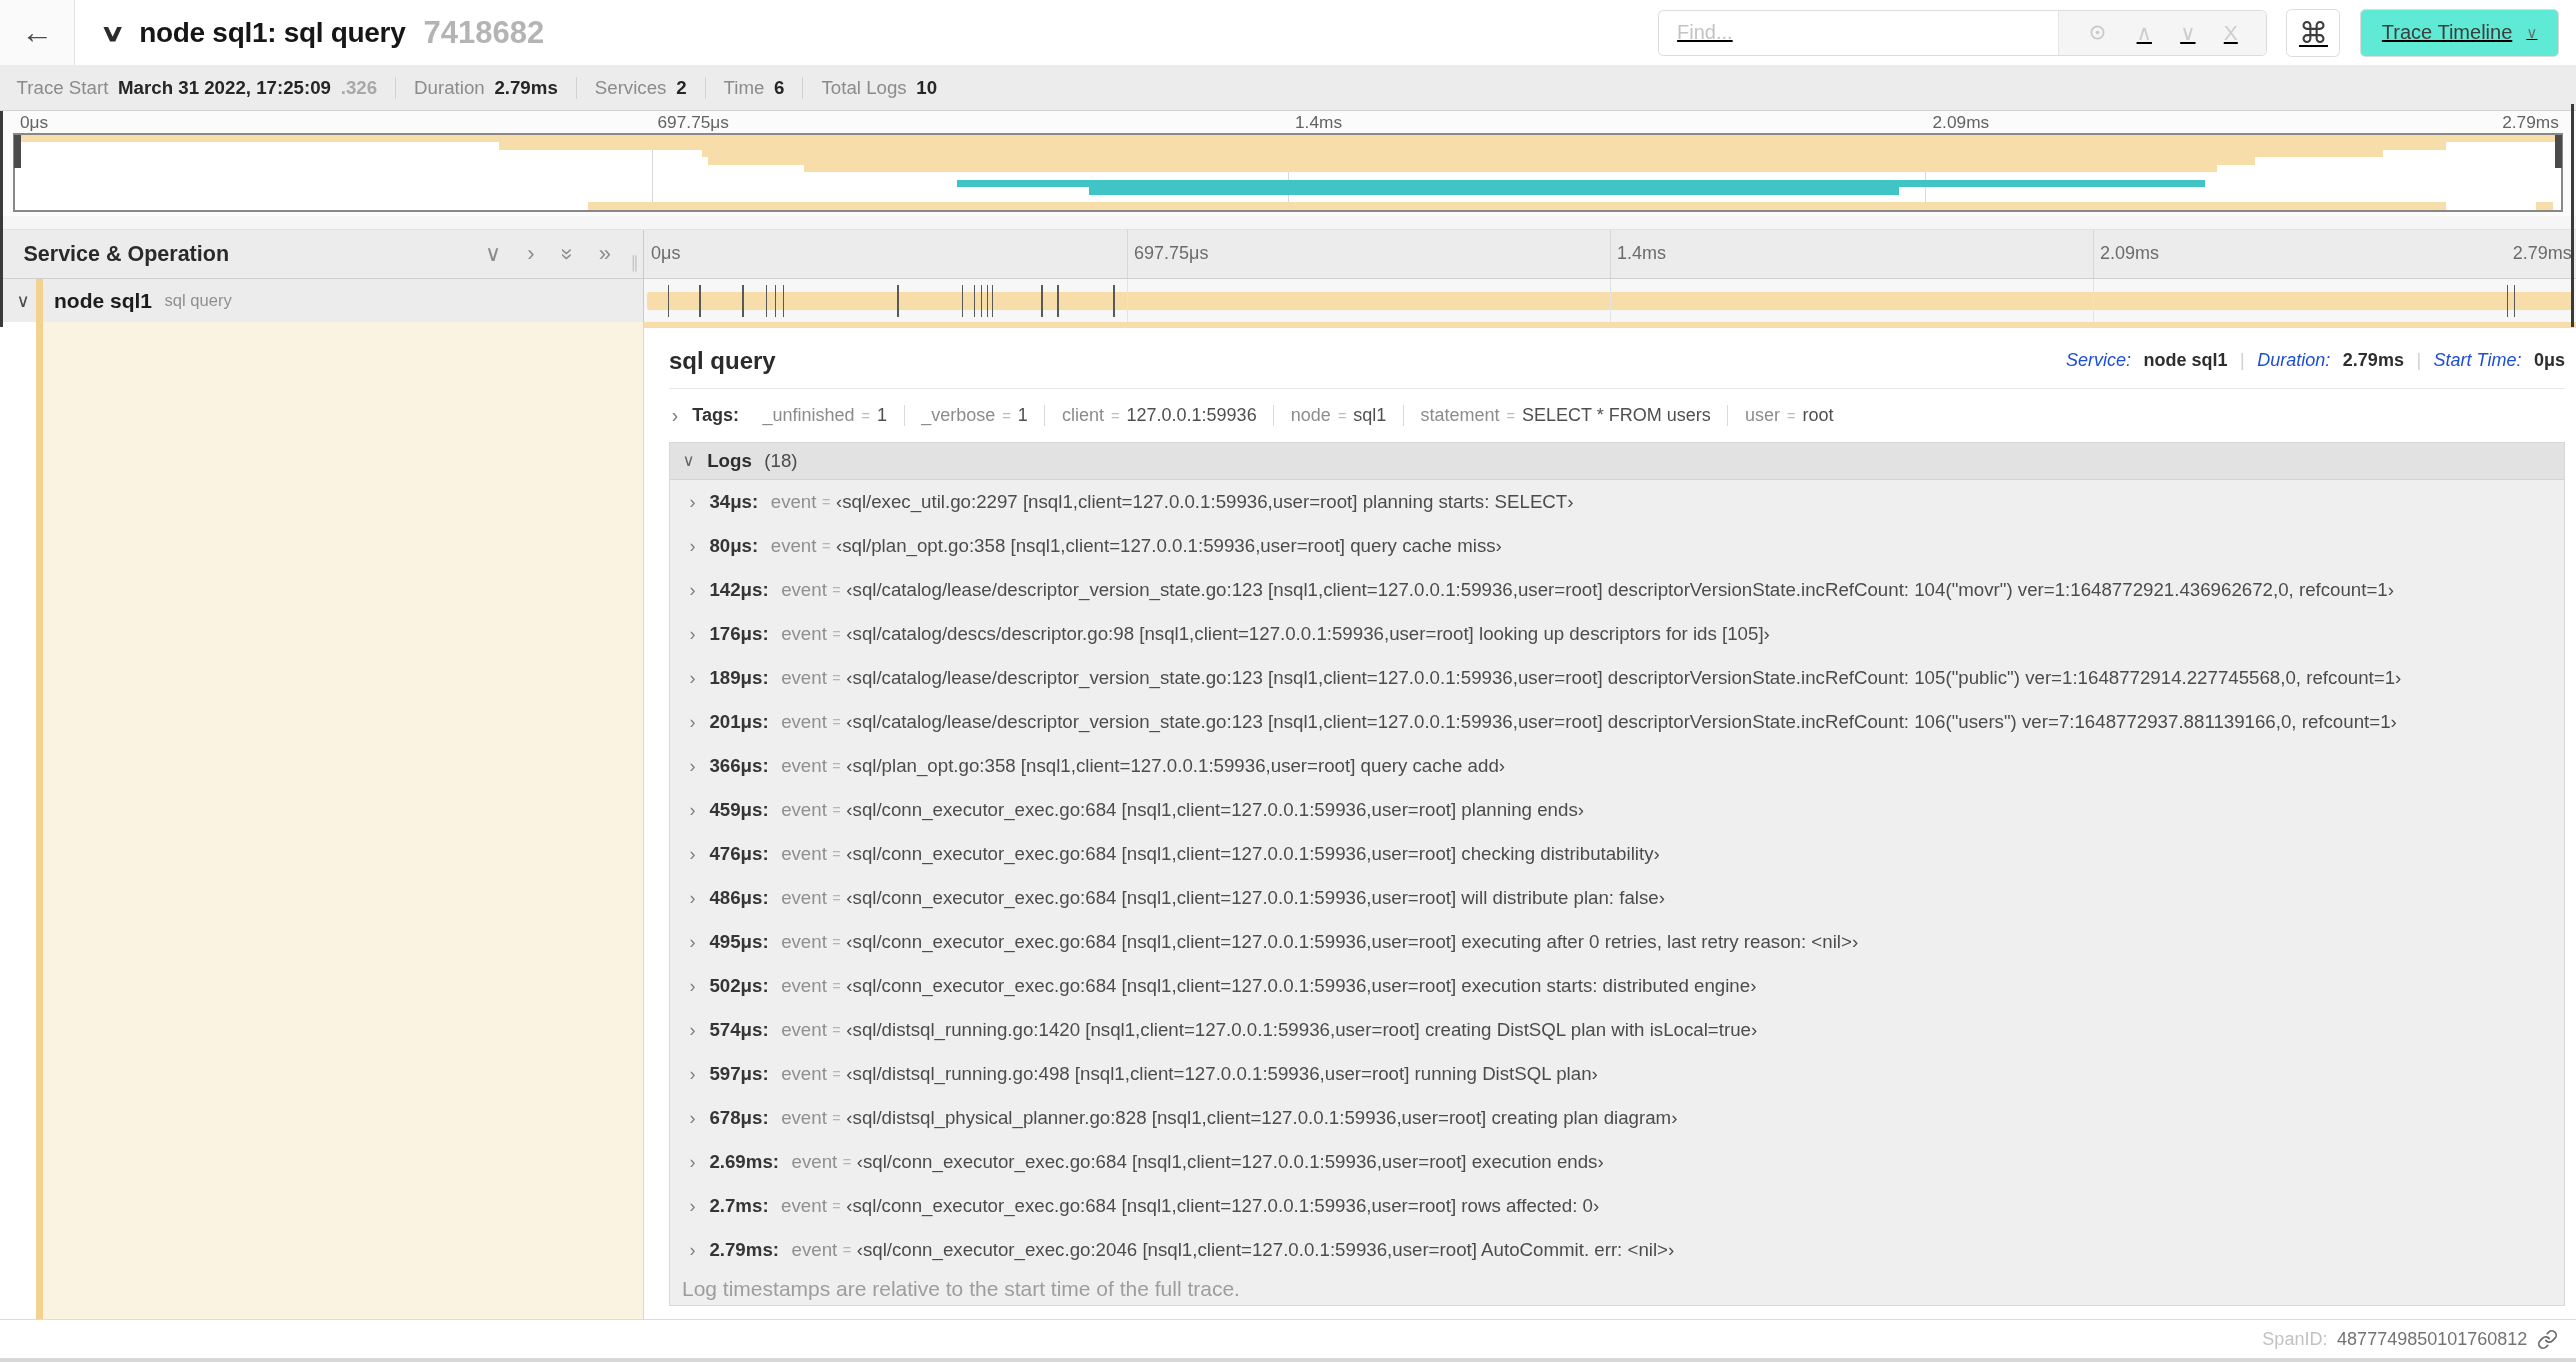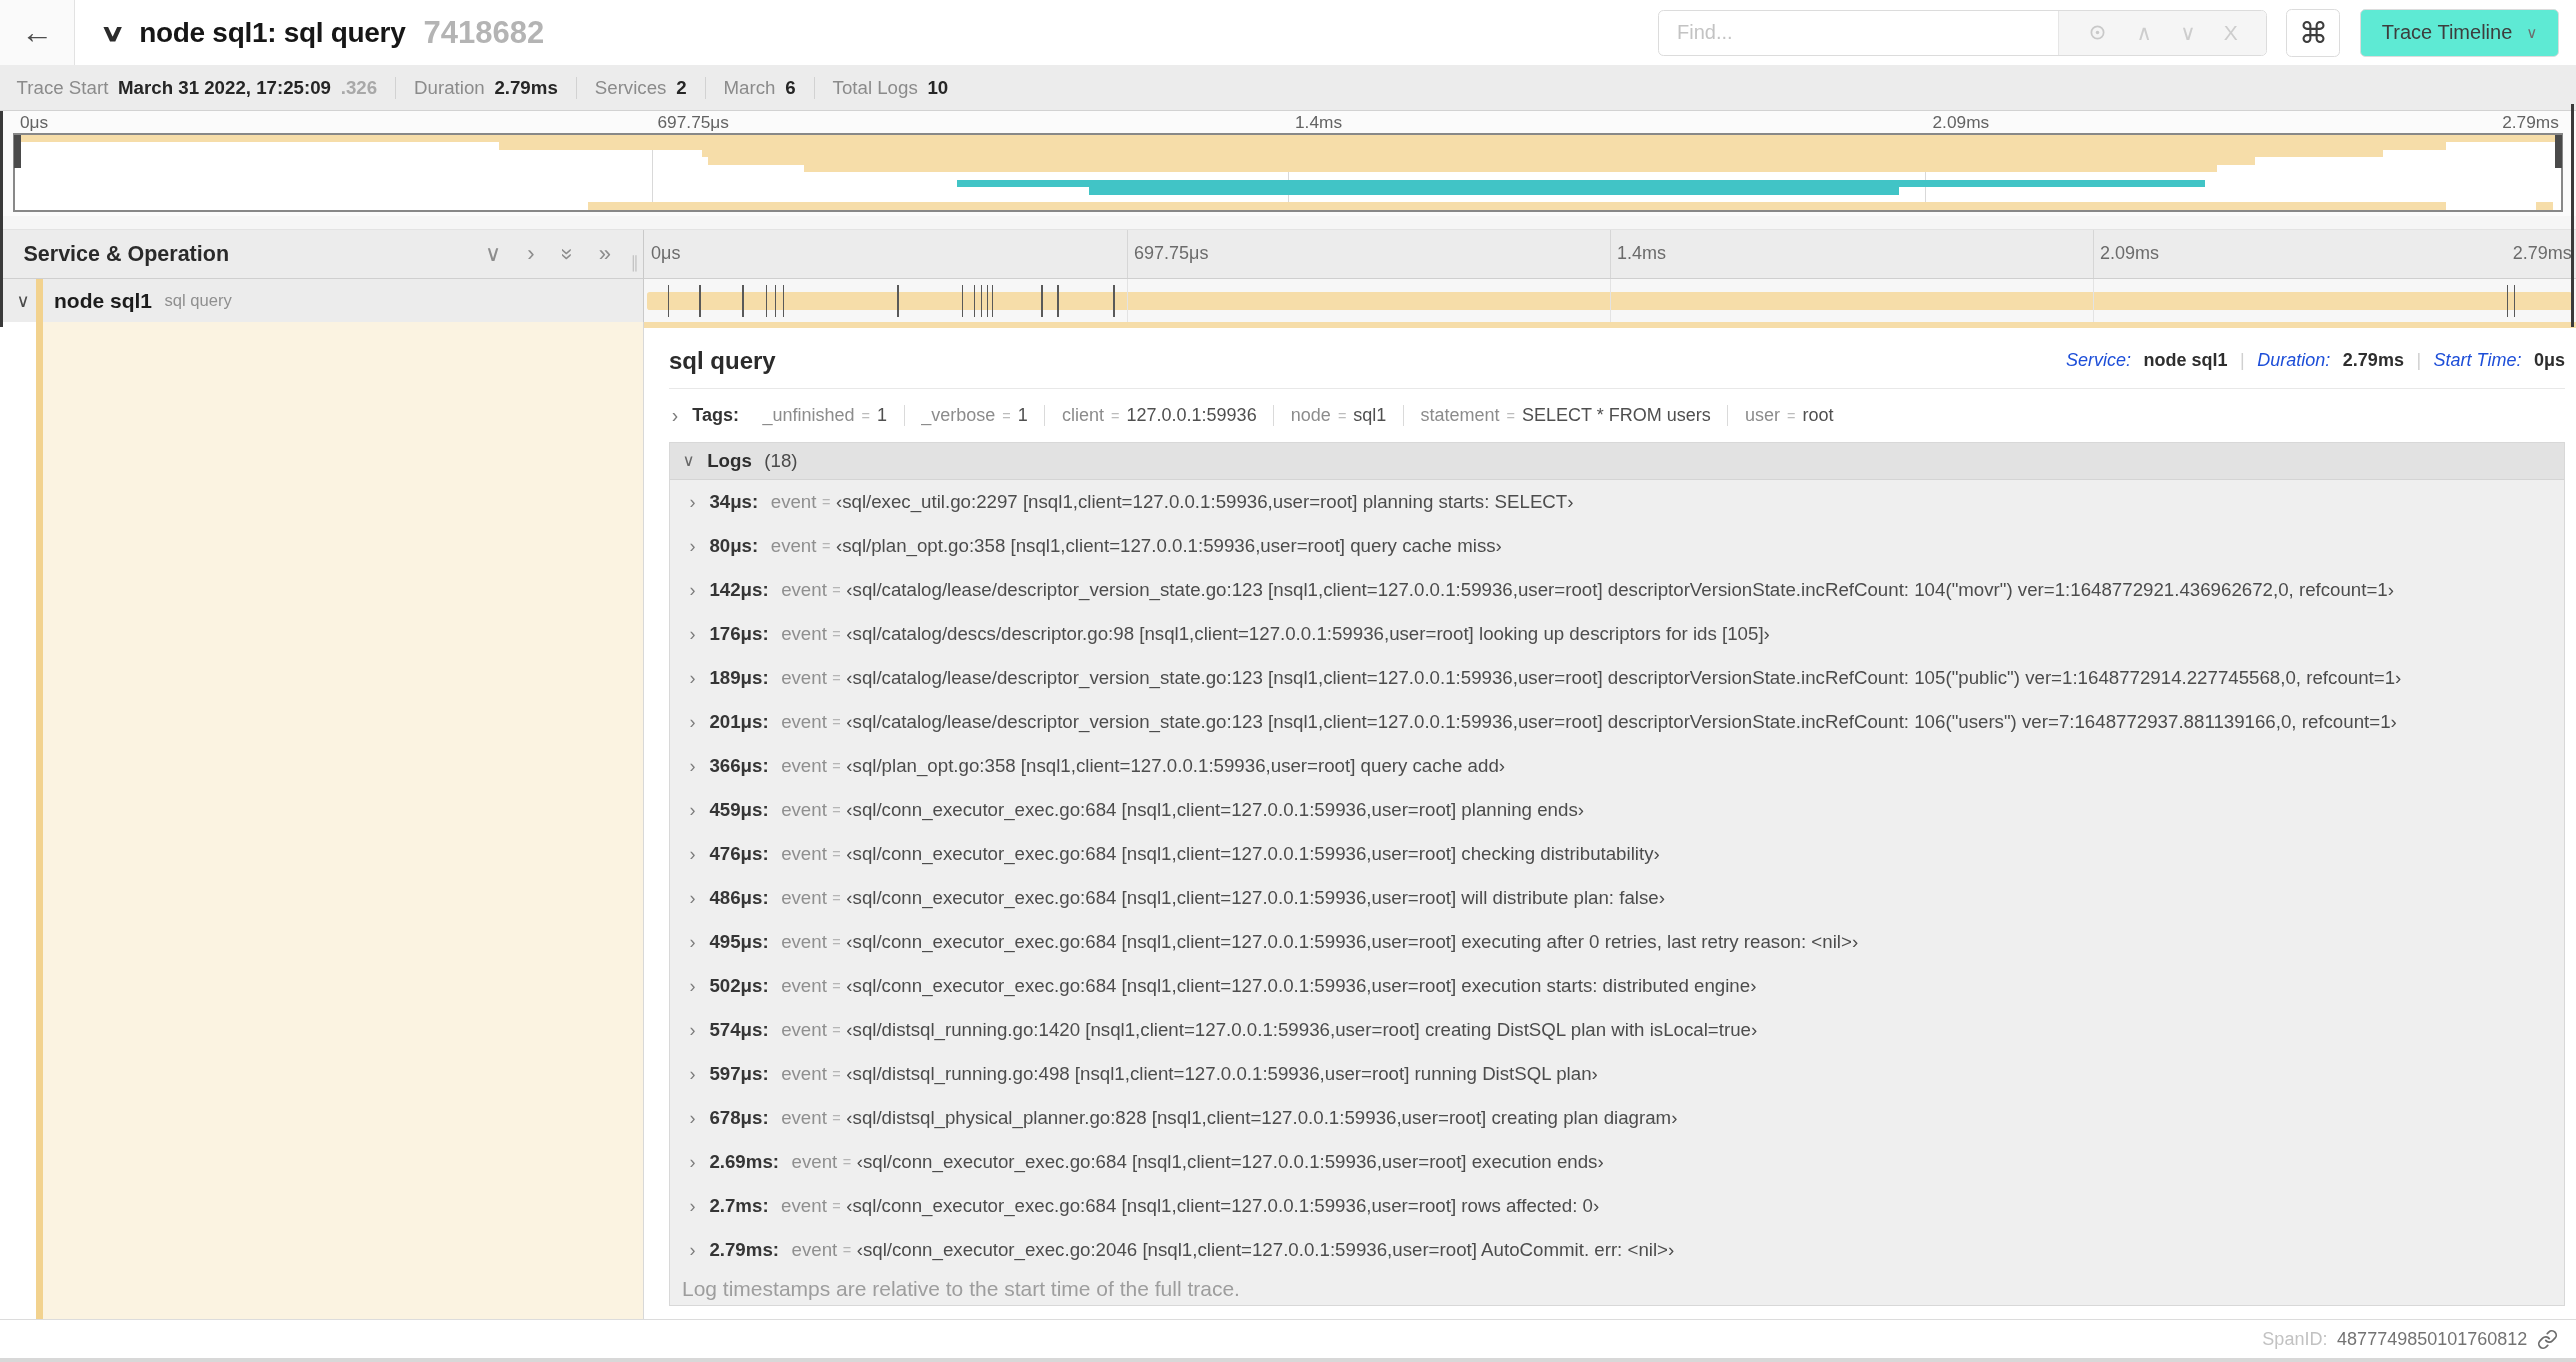--- a/index.html
+++ b/index.html
@@ -8,21 +8,21 @@
   .page { position:relative; width:2576px; height:1363px; background:#fff; overflow:hidden; }
 
   
   .header { height:65px; display:flex; align-items:center; background:#fff; }
   .back-btn { width:75px; height:100%; background:#fafafa; border-right:1.4px solid #e2e2e2;
               display:flex; align-items:center; justify-content:center; font-size:32px; color:#4e4e4e; cursor:pointer; }
   .title-wrap { display:flex; align-items:center; margin-left:29px; gap:18px; }
   .title-caret { font-size:23.5px; font-weight:700; color:#2b2b2b; transform:scaleX(1.5); }
   .page-title { font-size:28px; font-weight:700; color:#161616; letter-spacing:-0.3px; }
   .trace-id { font-size:31px; font-weight:600; color:#b4b4b4; }
-  .header-right { margin-left:auto; display:flex; align-items:center; gap:19.4px; margin-right:16.6px; }
+  .header-right { margin-left:auto; display:flex; align-items:center; gap:19.4px; margin-right:16.6px;text-decoration:underline; }
   .find-group { display:flex; width:609px; height:46px; border:1.4px solid #dcdcdc; border-radius:5.5px; overflow:hidden; background:#fff; }
   .find-input { flex:1; display:flex; align-items:center; padding:0 18px; font-size:20px; color:#c3c3c3; }
   .find-suffix { width:208px; background:#f5f5f5; border-left:1.4px solid #e6e6e6; display:flex; align-items:center; justify-content:space-evenly; }
   .sfx-icon { color:#cdcdcd; font-size:21px; display:flex; align-items:center; }
   .kbd-btn { width:54px; height:48px; border:1.4px solid #dcdcdc; border-radius:5.5px; display:flex; align-items:center; justify-content:center;
              font-size:29px; color:#3d3d3d; background:#fff; cursor:pointer; }
   .view-btn { height:48px; border:1.4px solid #dcdcdc; border-radius:5.5px; display:flex; align-items:center; gap:14px;
               padding:0 21px; font-size:20px; color:#3d3d3d; background:#5eead4; cursor:pointer; }
   .view-caret { font-size:15.2px; color:#6d6d6d; }
 
@@ -158,21 +158,21 @@
       </div>
       <div class="meta-item">
         <span class="m-label">Duration</span>
         <span class="m-value">2.79ms</span>
       </div>
       <div class="meta-item">
         <span class="m-label">Services</span>
         <span class="m-value">2</span>
       </div>
       <div class="meta-item">
-        <span class="m-label">March</span>
+        <span class="m-label">Time</span>
         <span class="m-value">6</span>
       </div>
       <div class="meta-item">
         <span class="m-label">Total Logs</span>
         <span class="m-value">10</span>
       </div>
     </div>
 
   <div class="minimap">
     <div class="mm-labels" id="mm-labels">

